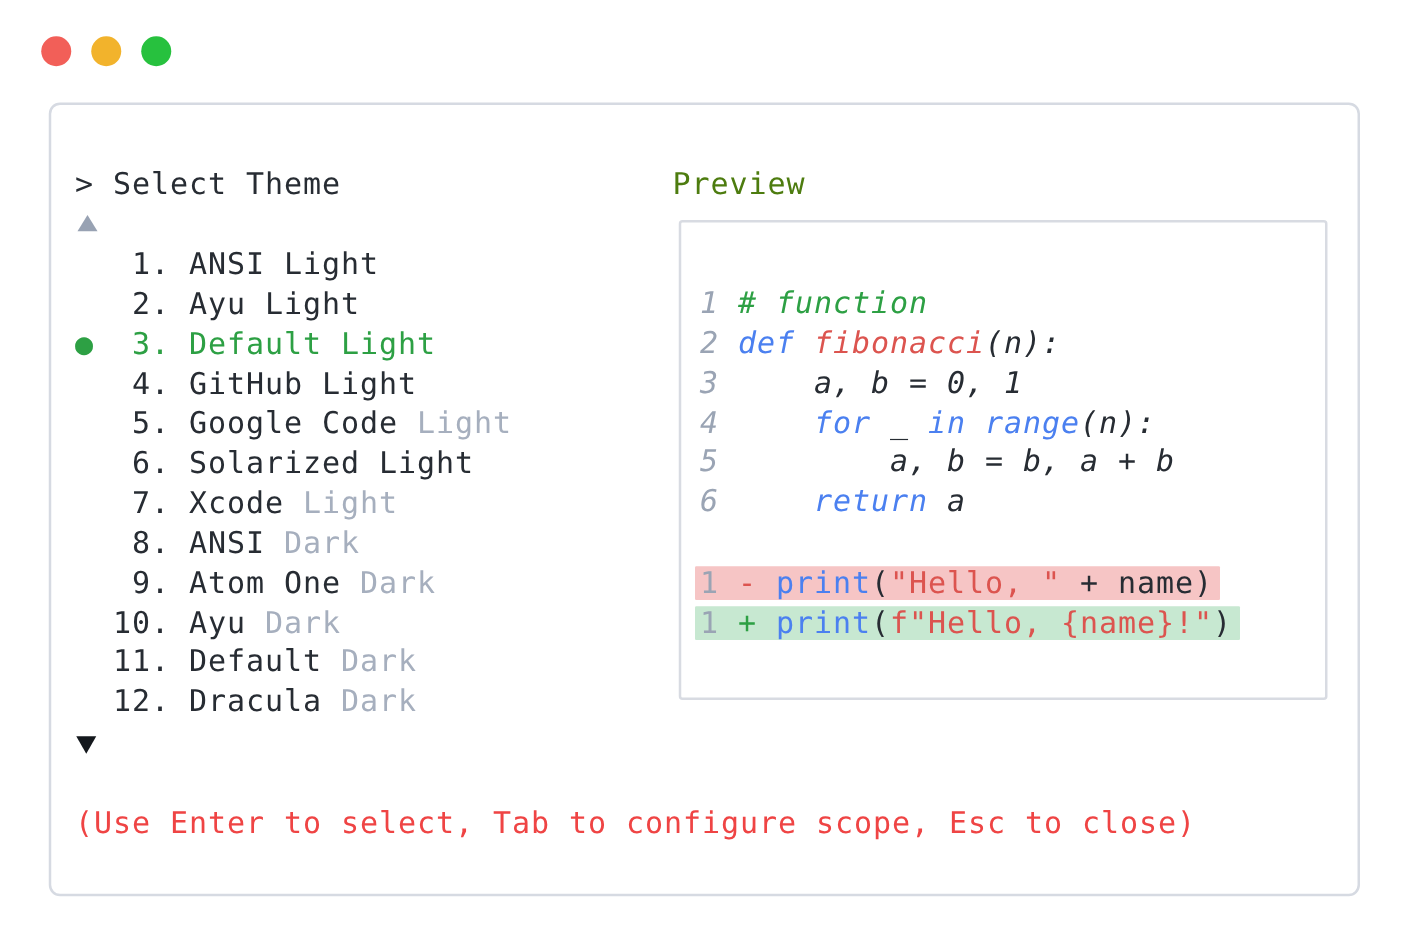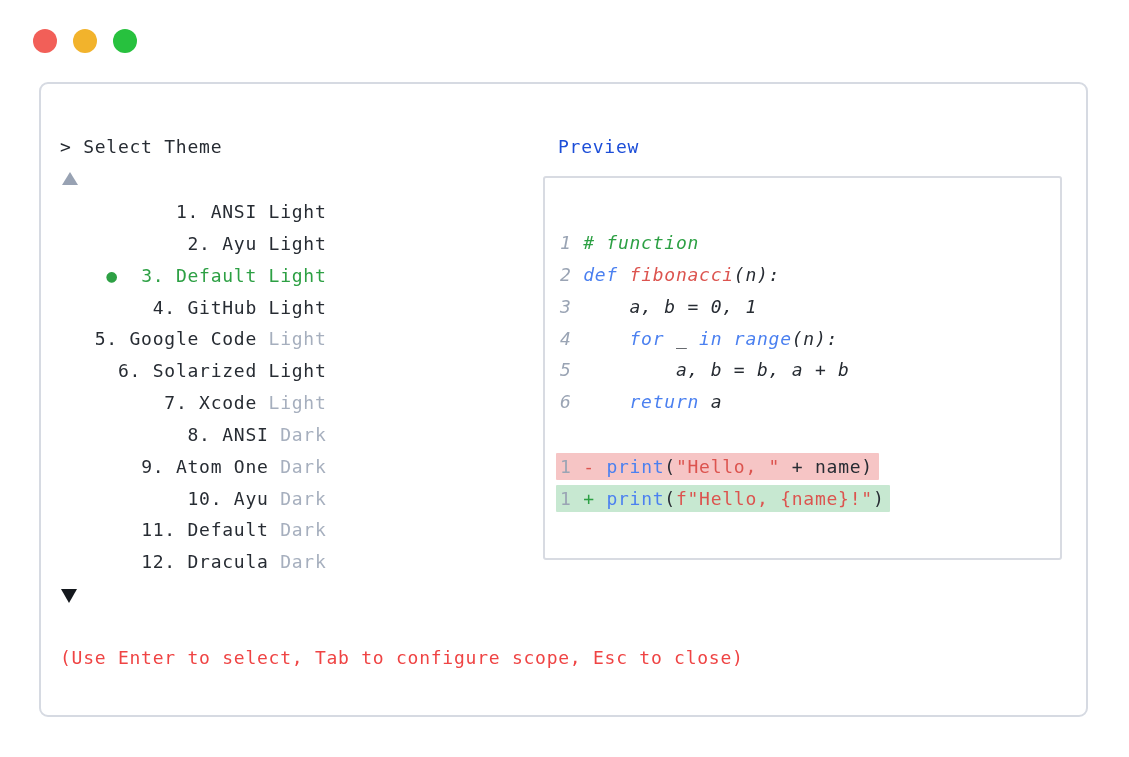--- a/index.html
+++ b/index.html
@@ -1,51 +1,51 @@
 <!DOCTYPE html>
 <html><head>
 <meta charset="utf-8">
 <style>
   html,body{margin:0;padding:0;}
   body{
     width:1129px;height:757px;position:relative;overflow:hidden;
     background:#ffffff;
     font-family:"DejaVu Sans Mono","Liberation Mono",monospace;
   }
-  .mono{font-size:18px;letter-spacing:0.75px;white-space:pre;line-height:32px;}
+  .mono{font-size:24px;letter-spacing:0.75px;white-space:pre;line-height:32px;}
   .abs{position:absolute;}
 
   
   .tl{position:absolute;top:29px;width:24px;height:24px;border-radius:50%;}
   .tl.red{left:33px;}
   .tl.yellow{left:73px;}
   .tl.green{left:113px;}
 
   
   .panel{
     position:absolute;left:39px;top:82px;width:1045px;height:631px;
     border:2px solid #d6dae2;border-radius:9px;background:#ffffff;
   }
 
   #prompt{left:60px;top:131px;color:#272c33;}
   #scroll-up{
     left:62px;top:172px;width:0;height:0;
     border-left:8px solid transparent;border-right:8px solid transparent;
     border-bottom:13px solid #98a2b3;
   }
-  #theme-list{left:60px;top:196px;line-height:31.85px;text-align:right;}
+  #theme-list{left:60px;top:196px;line-height:31.85px;}
   .trow{white-space:pre;height:31.85px;}
   #scroll-down{
     left:61px;top:589px;width:0;height:0;
     border-left:8px solid transparent;border-right:8px solid transparent;
     border-top:14px solid #14181d;
   }
   #help{left:60px;top:642px;color:#ef4444;}
 
-  #preview-title{left:558px;top:131px;color:#1d4ed8;}
+  #preview-title{left:538px;top:131px;color:#4d7c0f;}
   #preview-box{
     position:absolute;left:543px;top:176px;width:515px;height:380px;
     border:2px solid #d8dbe2;border-radius:3px;background:#ffffff;
   }
   #code-lines{left:560px;top:227px;line-height:31.85px;font-style:italic;}
   #diff-lines{left:560px;top:451px;line-height:31.85px;}
   .cline{white-space:pre;height:31.85px;}
   .dhl{
     display:inline-block;line-height:27px;
     padding:0 6px 0 4px;margin-left:-4px;border-radius:1px;

